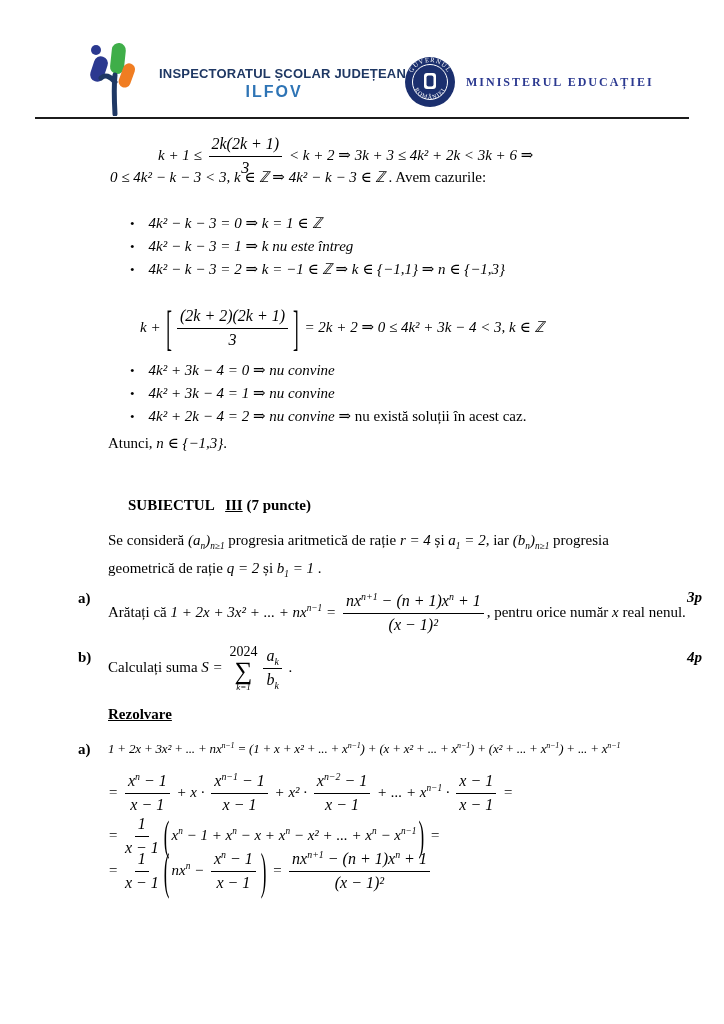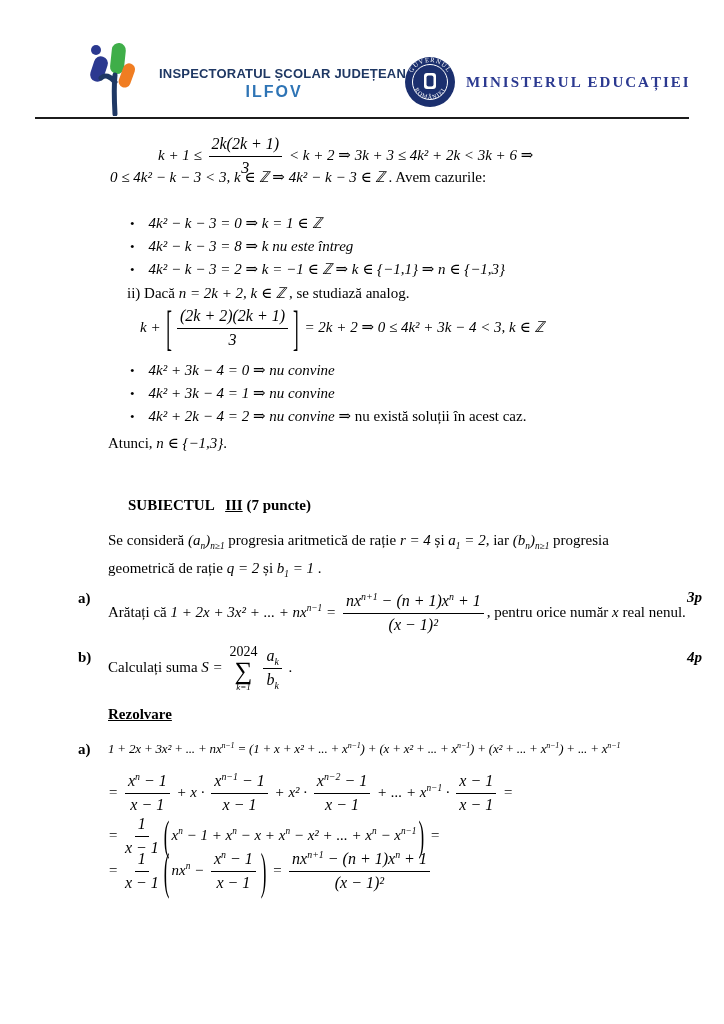--- a/index.html
+++ b/index.html
@@ -5,21 +5,21 @@
   html,body{margin:0;padding:0;background:#ffffff;}
   #page{position:relative;width:724px;height:1024px;background:#ffffff;overflow:hidden;
         font-family:"Liberation Serif","DejaVu Serif",serif;color:#000;}
 
   
   #logo-left{position:absolute;top:42px;left:88px;display:flex;align-items:flex-start;}
   .ll-text{margin-left:0px;margin-top:24px;text-align:center;font-family:"Liberation Sans","DejaVu Sans",sans-serif;}
   .ll-1{font-weight:bold;font-size:13px;color:#1f3864;letter-spacing:0.2px;padding-left:17px;}
   .ll-2{font-weight:bold;font-size:16px;color:#2e74b5;letter-spacing:2px;margin-top:2px;}
   #logo-right{position:absolute;top:56px;left:404px;display:flex;align-items:center;}
-  .ml-text{margin-left:10px;font-weight:bold;font-size:15px;color:#2b3990;letter-spacing:2px;
+  .ml-text{margin-left:10px;font-weight:bold;font-size:12px;color:#2b3990;letter-spacing:2px;
            font-family:"Liberation Serif","DejaVu Serif",serif;}
   #rule{position:absolute;top:117px;left:35px;width:654px;height:2px;background:#1c1c1c;}
 
   
   .line{position:absolute;white-space:nowrap;font-size:15px;line-height:1.25;}
   .mi{font-style:italic;}
   .rm{font-style:normal;}
   sup.ms,sub.ms{font-size:0.62em;font-style:italic;line-height:0;}
   .frac{display:inline-flex;flex-direction:column;align-items:center;vertical-align:middle;
         margin:0 3px;font-size:16px;line-height:1.3;text-align:center;}
@@ -105,25 +105,24 @@
   <div id="rule"></div>
 
   <div id="l1" class="line"><span class="mi">k + 1 ≤ </span><span class="frac">
         <span class="num"><span class="mi">2k(2k + 1)</span></span>
         <span class="den"><span class="mi">3</span></span>
       </span><span class="mi"> &lt; k + 2 ⇒ 3k + 3 ≤ 4k² + 2k &lt; 3k + 6 ⇒</span></div>
   <div id="l2" class="line"><span class="mi">0 ≤ 4k² − k − 3 &lt; 3, k ∈ ℤ  ⇒ 4k² − k − 3 ∈ ℤ </span><span class="rm">. Avem cazurile:</span></div>
 
   <div id="bullets1" class="line">
     <span class="bl"><span class="mi">4k² − k − 3 = 0 ⇒ k = 1 ∈ ℤ</span></span>
-    <span class="bl"><span class="mi">4k² − k − 3 = 8 ⇒ k nu este întreg</span></span>
+    <span class="bl"><span class="mi">4k² − k − 3 = 1 ⇒ k nu este întreg</span></span>
     <span class="bl"><span class="mi">4k² − k − 3 = 2 ⇒ k = −1 ∈ ℤ ⇒ k ∈ {−1,1} ⇒ n ∈ {−1,3}</span></span>
   </div>
 
-  <div id="ii" class="line"><span class="rm">ii)  Dacă </span><span class="mi">n = 2k + 2, k ∈ ℤ </span><span class="rm">, se studiază analog.</span></div>
   <div id="l3" class="line"><span class="mi">k + </span><span class="delim" style="transform: scaleY(2.9);">[</span><span class="frac">
         <span class="num"><span class="mi">(2k + 2)(2k + 1)</span></span>
         <span class="den"><span class="mi">3</span></span>
       </span><span class="delim" style="transform: scaleY(2.9);">]</span><span class="mi"> = 2k + 2 ⇒ 0 ≤ 4k² + 3k − 4 &lt; 3, k ∈ ℤ</span></div>
 
   <div id="bullets2" class="line">
     <span class="bl"><span class="mi">4k² + 3k − 4 = 0 ⇒ nu convine</span></span>
     <span class="bl"><span class="mi">4k² + 3k − 4 = 1 ⇒ nu convine</span></span>
     <span class="bl"><span class="mi">4k² + 2k − 4 = 2 ⇒ nu convine ⇒ </span><span class="rm">nu există soluții în acest caz.</span></span>
   </div>

